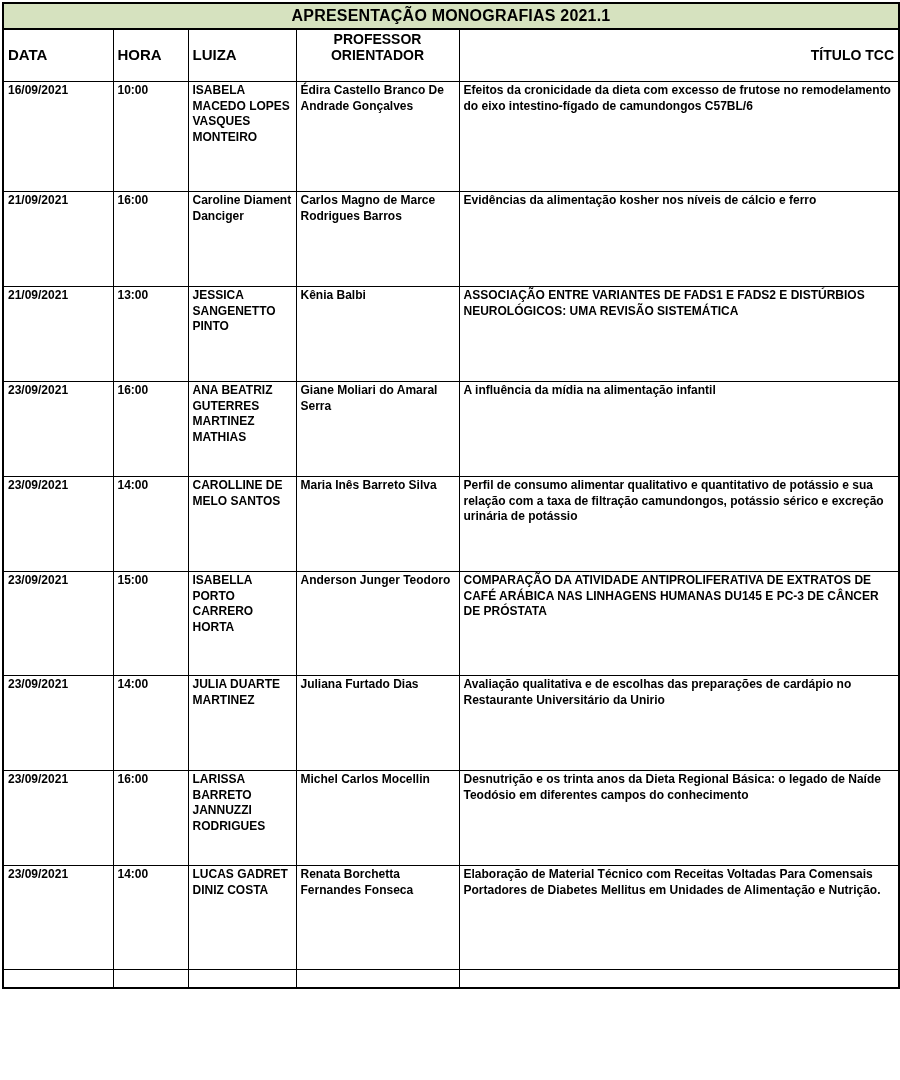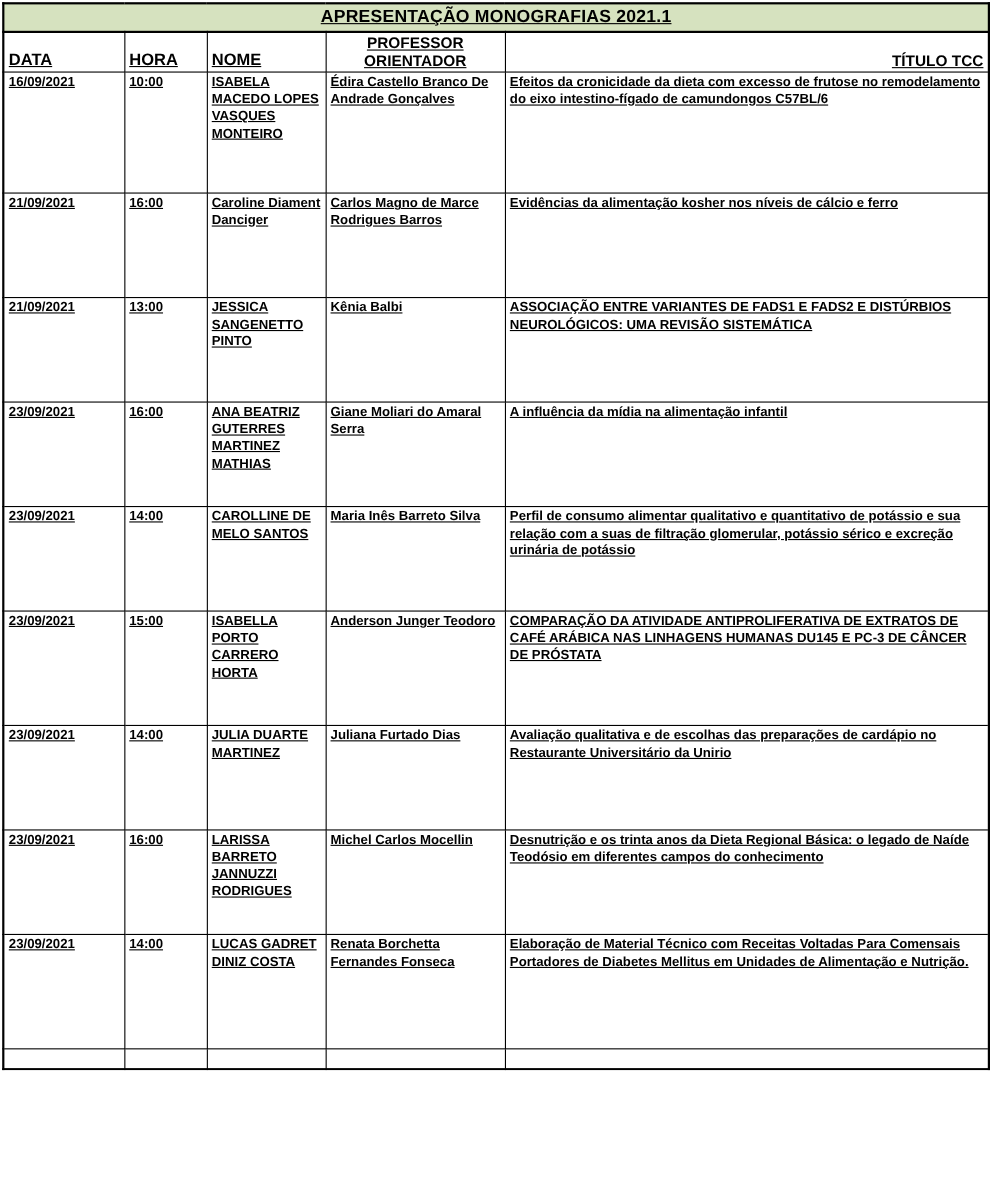--- a/index.html
+++ b/index.html
@@ -5,21 +5,20 @@
   html, body {
     margin: 0;
     padding: 0;
     background: #ffffff;
     font-family: "Liberation Sans", "DejaVu Sans", sans-serif;
     color: #000000;
   }
   .sheet {
     width: 816px;
     margin: 2px auto 0 2px;
-    text-decoration: underline;
   }
   table {
     border-collapse: collapse;
     table-layout: fixed;
     width: 896px;
     border: 2px solid #000;
   }
   th, td {
     border: 1px solid #000;
     padding: 1px 4px 2px 4px;
@@ -36,21 +35,21 @@
     font-size: 16px;
     padding: 3px 4px;
     letter-spacing: 0.2px;
   }
   
   .header-row th {
     background: #ffffff;
     font-size: 15px;
     line-height: 1.15;
     vertical-align: bottom;
-    padding-bottom: 2px;
+    padding-bottom: 18px;
     margin-top: 25px;
   }
   .header-row th.h-data,
   .header-row th.h-hora,
   .header-row th.h-nome {
     text-align: left;
   }
   .header-row th.h-orientador {
     text-align: center;
     font-size: 14px;
@@ -86,21 +85,21 @@
       <col style="width:163px">
       <col style="width:440px">
     </colgroup>
     <thead>
       <tr class="title-row">
         <th colspan="5" style="background: rgb(214, 226, 191);">APRESENTAÇÃO MONOGRAFIAS 2021.1</th>
       </tr>
       <tr class="header-row">
         <th class="h-data">DATA</th>
         <th class="h-hora">HORA</th>
-        <th class="h-nome">NOME</th>
+        <th class="h-nome">LUIZA</th>
         <th class="h-orientador">PROFESSOR ORIENTADOR</th>
         <th class="h-titulo">TÍTULO TCC</th>
       </tr>
     </thead>
     <tbody>
         <tr>
           <td class="c-data">16/09/2021</td>
           <td class="c-hora">10:00</td>
           <td class="c-nome">ISABELA MACEDO LOPES VASQUES MONTEIRO</td>
           <td class="c-orientador">Édira Castello Branco De Andrade Gonçalves</td>
@@ -125,21 +124,21 @@
           <td class="c-hora">16:00</td>
           <td class="c-nome">ANA BEATRIZ GUTERRES MARTINEZ MATHIAS</td>
           <td class="c-orientador">Giane Moliari do Amaral Serra</td>
           <td class="c-titulo">A influência da mídia na alimentação infantil</td>
         </tr>
         <tr>
           <td class="c-data">23/09/2021</td>
           <td class="c-hora">14:00</td>
           <td class="c-nome">CAROLLINE DE MELO SANTOS</td>
           <td class="c-orientador">Maria Inês Barreto Silva</td>
-          <td class="c-titulo">Perfil de consumo alimentar qualitativo e quantitativo de potássio e sua relação com a suas de filtração glomerular, potássio sérico e excreção urinária de potássio</td>
+          <td class="c-titulo">Perfil de consumo alimentar qualitativo e quantitativo de potássio e sua relação com a taxa de filtração camundongos, potássio sérico e excreção urinária de potássio</td>
         </tr>
         <tr>
           <td class="c-data">23/09/2021</td>
           <td class="c-hora">15:00</td>
           <td class="c-nome">ISABELLA PORTO CARRERO HORTA</td>
           <td class="c-orientador">Anderson Junger Teodoro</td>
           <td class="c-titulo">COMPARAÇÃO DA ATIVIDADE ANTIPROLIFERATIVA DE EXTRATOS DE CAFÉ ARÁBICA NAS LINHAGENS HUMANAS DU145 E PC-3 DE CÂNCER DE PRÓSTATA</td>
         </tr>
         <tr>
           <td class="c-data">23/09/2021</td>

